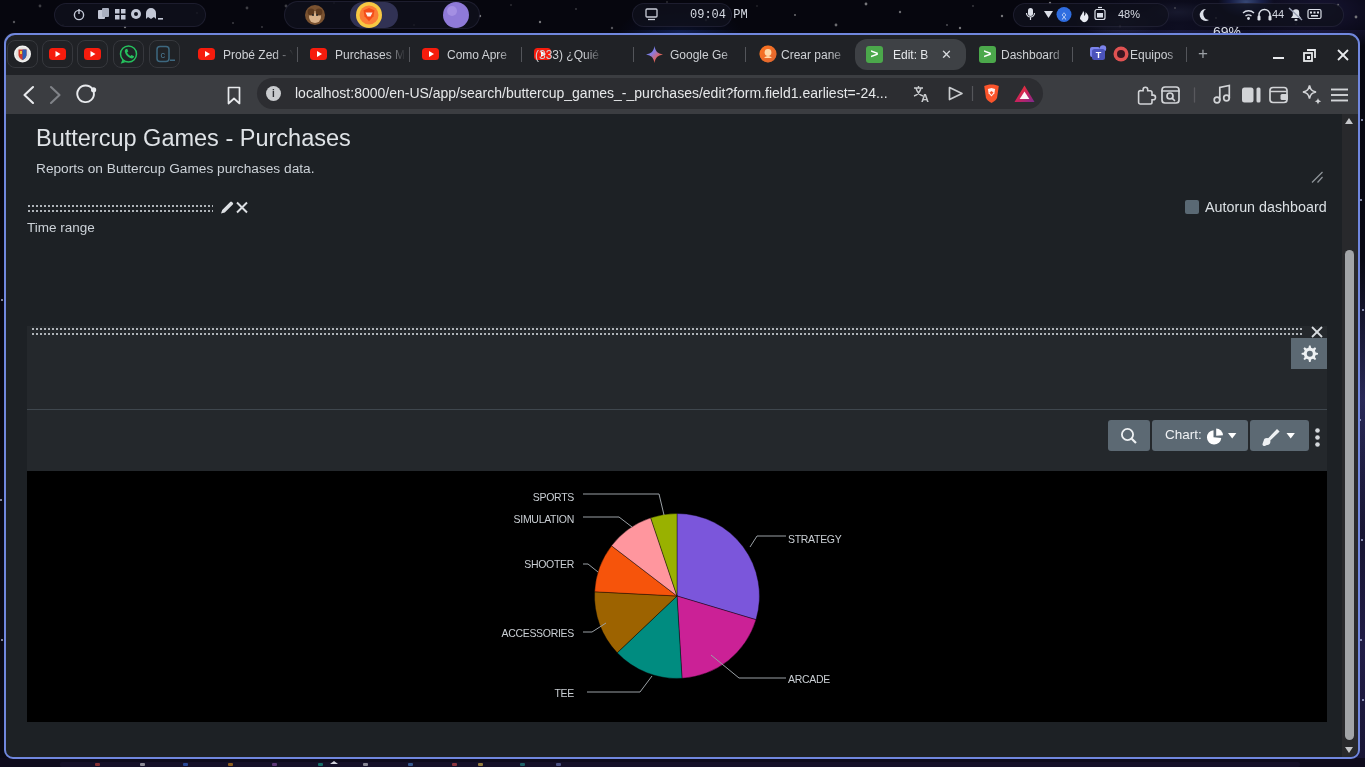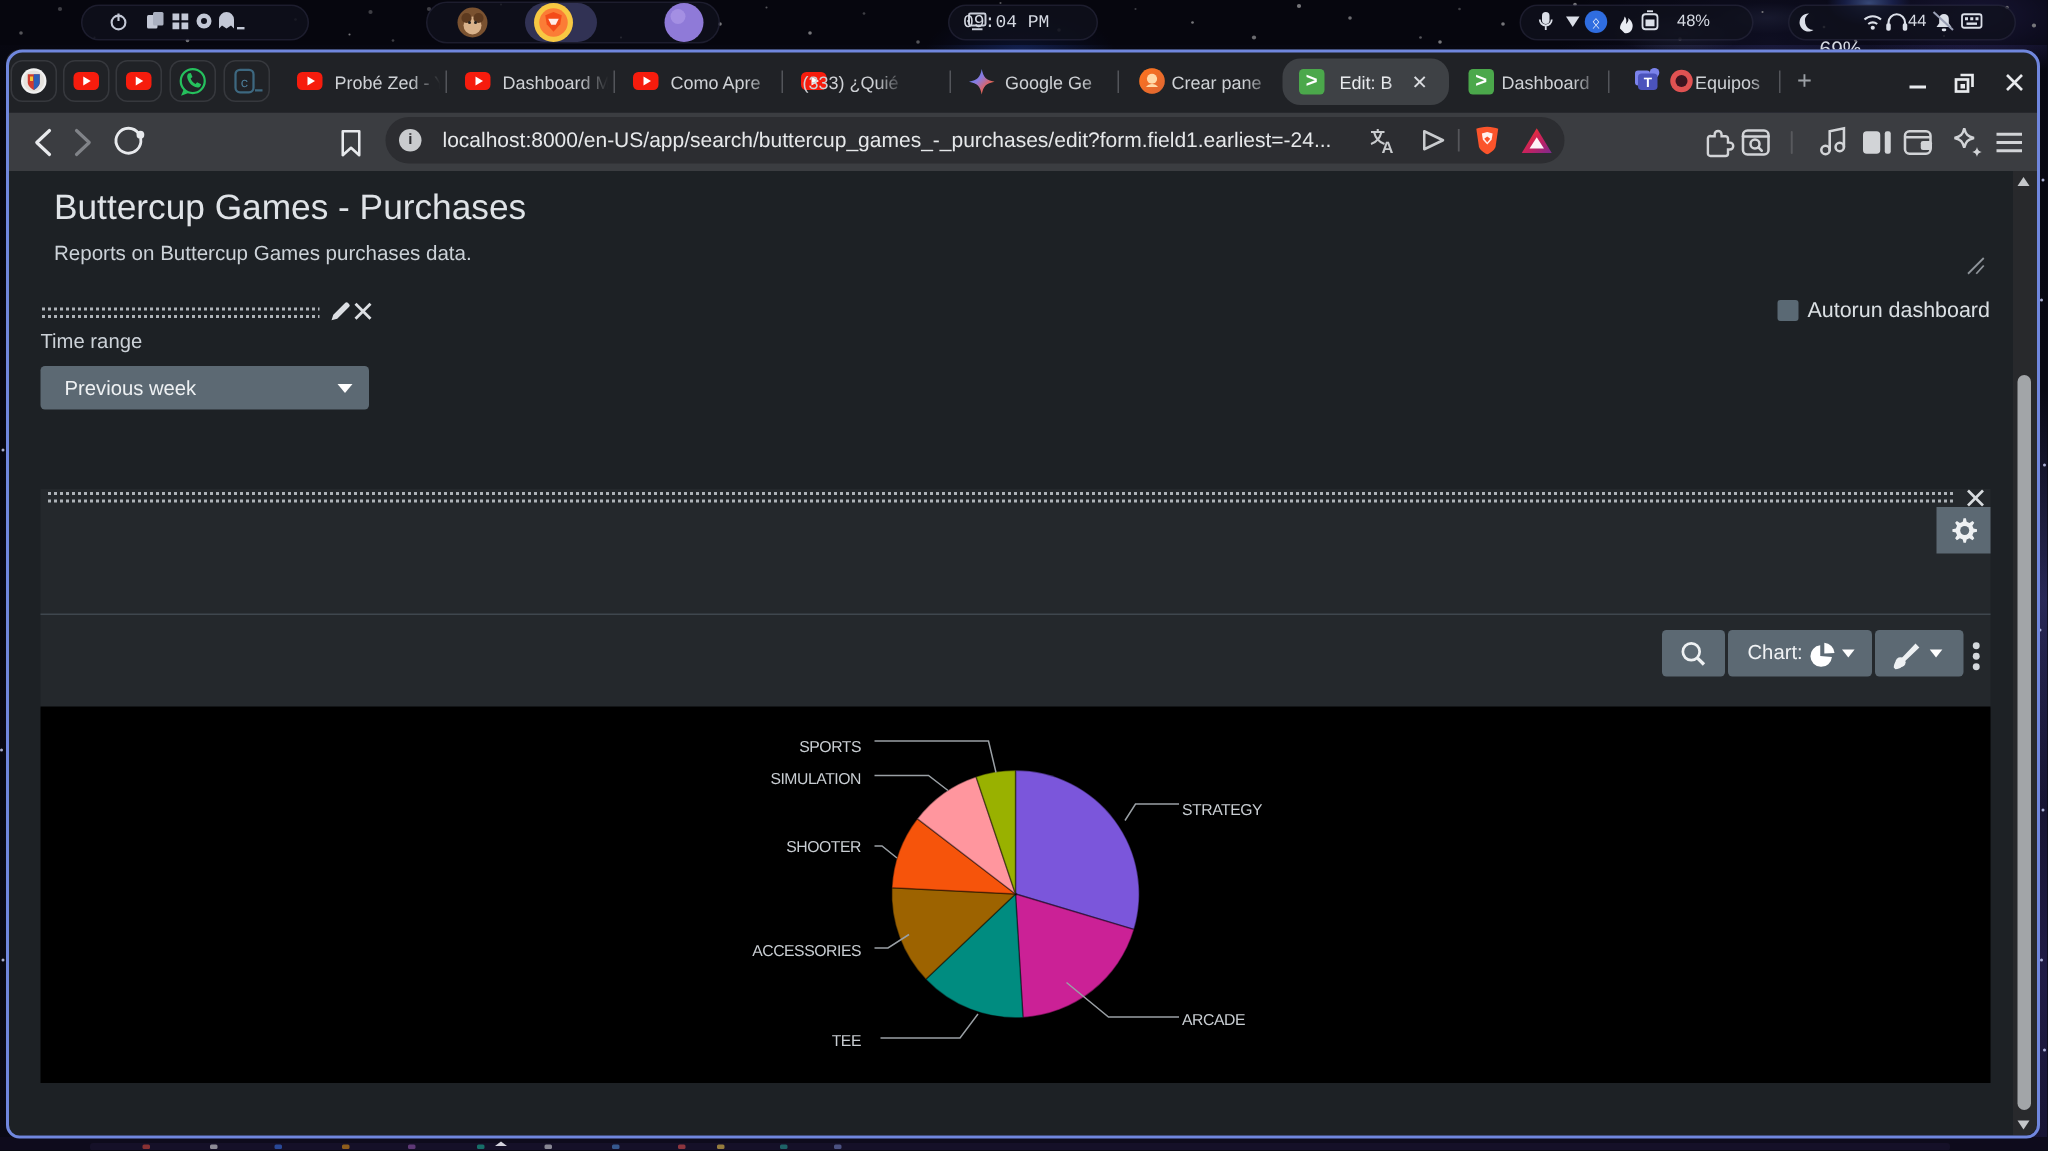--- a/index.html
+++ b/index.html
@@ -174,21 +174,21 @@
     <g stroke="#dbdfe8" stroke-width="1.2" fill="none">
       <rect x="1308" y="9.5" width="13" height="9" rx="1.5"></rect>
     </g>
     <g fill="#dbdfe8">
       <rect x="1310" y="11.5" width="2" height="2"></rect>
           <rect x="1313.5" y="11.5" width="2" height="2"></rect>
           <rect x="1317" y="11.5" width="2" height="2"></rect>
       <rect x="1311" y="15" width="7" height="1.6"></rect>
     </g>
   </svg>
-  <div class="abs" style="left:642px;top:8px;font-family:'Liberation Mono',monospace;font-size:12px;color:#d5d9e2;">09:04 PM</div>
+  <div class="abs" style="left:690px;top:8px;font-family:'Liberation Mono',monospace;font-size:12px;color:#d5d9e2;">09:04 PM</div>
   <div class="abs" style="left:1118px;top:8px;font-size:11px;color:#d5d9e2;">48%</div>
   <div class="abs" style="left:1213px;top:24px;font-size:14px;color:#d5d9e2;">69%</div>
   <div class="abs" style="left:1272px;top:8px;font-size:11px;color:#d5d9e2;">44</div>
  </div>
 
  <div id="tabstrip" class="abs">
   <div class="pincell" style="left:3px;"></div>
   <div class="pincell" style="left:38px;"></div>
   <div class="pincell" style="left:73px;"></div>
   <div class="pincell" style="left:109px;"></div>
@@ -246,21 +246,21 @@
     <rect x="1303" y="23" width="3" height="3" fill="#e8eaed"></rect>
     <g stroke="#e8eaed" stroke-width="1.8">
       <line x1="1334" y1="17" x2="1344" y2="27"></line>
           <line x1="1344" y1="17" x2="1334" y2="27"></line>
     </g>
   </svg>
   <div class="yt" style="left:194px;top:15px;"></div>
   <div class="tabtxt fade" style="left:219px;width:72px;">Probé Zed - YT</div>
   <div class="tabsep" style="left:293px;"></div>
   <div class="yt" style="left:306px;top:15px;"></div>
-  <div class="tabtxt fade" style="left:331px;width:72px;">Dashboard M</div>
+  <div class="tabtxt fade" style="left:331px;width:72px;">Purchases M</div>
   <div class="tabsep" style="left:405px;"></div>
   <div class="yt" style="left:418px;top:15px;"></div>
   <div class="tabtxt fade" style="left:443px;width:72px;">Como Apre</div>
   <div class="tabsep" style="left:517px;"></div>
   <div class="yt" style="left:530px;top:15px;"></div>
   <div class="tabtxt fade" style="left:531px;width:70px;">(333) ¿Quié</div>
   <div class="tabsep" style="left:629px;"></div>
   <div class="tabtxt fade" style="left:666px;width:72px;">Google Ge</div>
   <div class="tabsep" style="left:741px;"></div>
   <div class="tabtxt fade" style="left:777px;width:70px;">Crear pane</div>
@@ -349,24 +349,20 @@
   <svg class="abs" style="left:212px;top:85px" width="40" height="18" id="fsicons">
     <g fill="#dcdfe3">
       <path d="M5 14.5 l1.2-3.6 8-8 a1.2 1.2 0 0 1 1.7 0 l0.9 0.9 a1.2 1.2 0 0 1 0 1.7 l-8 8 z"></path>
     </g>
     <g stroke="#dcdfe3" stroke-width="1.9">
       <line x1="21" y1="3.5" x2="31" y2="13.5"></line>
           <line x1="31" y1="3.5" x2="21" y2="13.5"></line>
     </g>
   </svg>
   <div class="lbl" style="left:23px;top:106px;font-size:13.5px;">Time range</div>
-  <div class="btn" style="left:23px;top:130px;width:219px;height:29px;">
-    <div class="abs" style="left:16px;top:7px;font-size:13.5px;color:#eef1f3;">Previous week</div>
-    <div class="abs" style="left:198px;top:12px;border-left:5px solid transparent;border-right:5px solid transparent;border-top:6px solid #fff;"></div>
-  </div>
 
   <svg class="abs" style="left:1305px;top:57px" width="20" height="14" id="grip">
     <g stroke="#8f959b" stroke-width="1.2">
       <line x1="3" y1="11.5" x2="13.5" y2="1"></line>
           <line x1="8.5" y1="11.5" x2="13.5" y2="6"></line>
     </g>
   </svg>
   <div class="abs" style="left:1181px;top:86px;width:14px;height:14px;background:#5a6974;border-radius:2px;"></div>
   <div class="abs" style="left:1201px;top:85px;font-size:14.3px;color:#dbe0e4;">Autorun dashboard</div>
 

